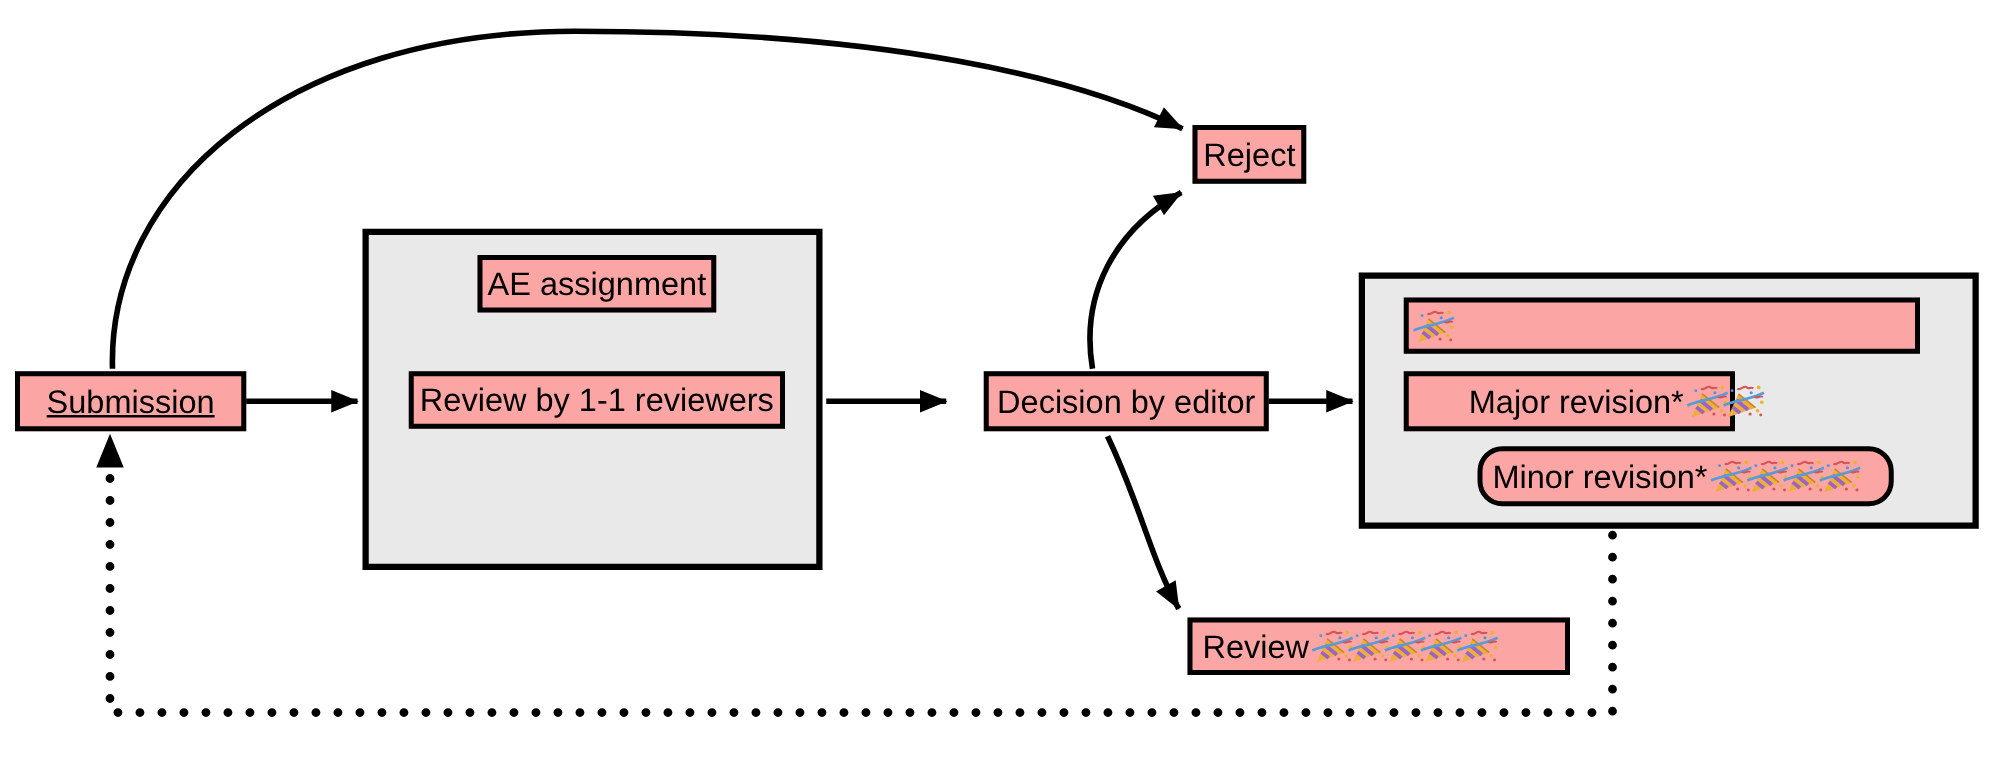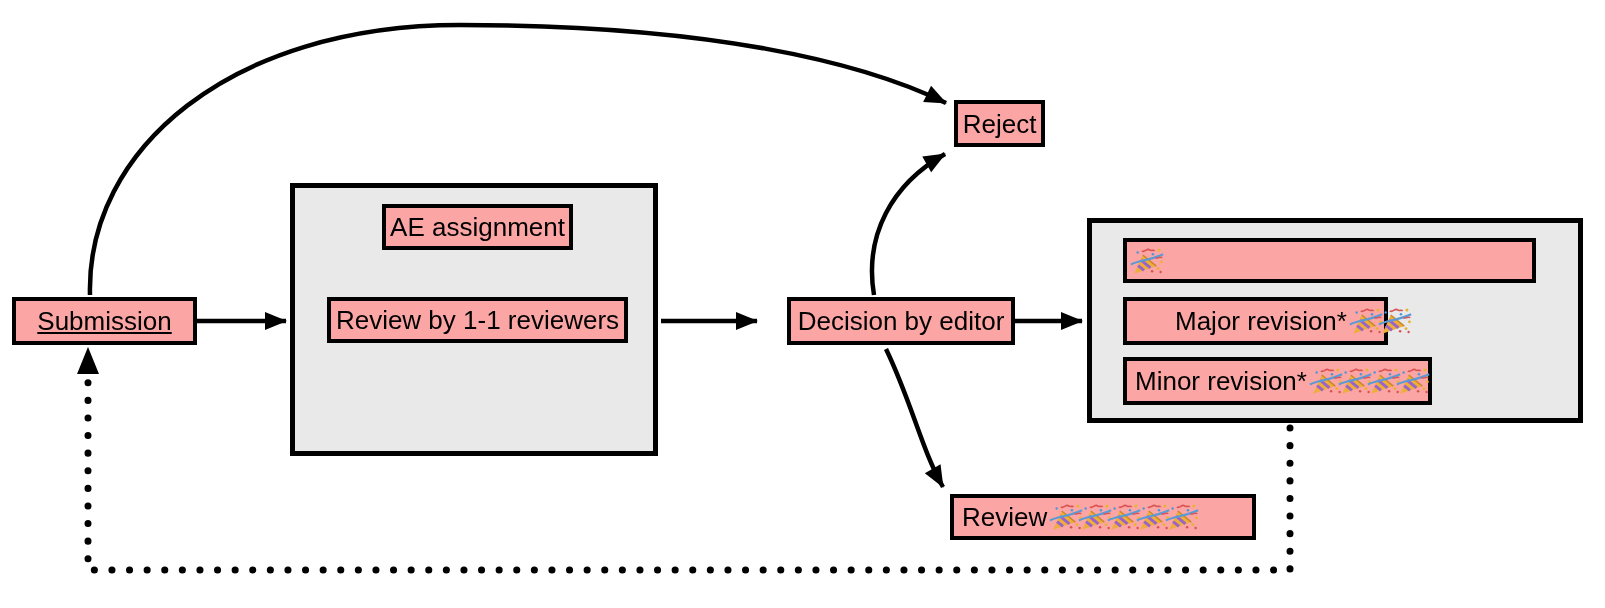--- a/index.html
+++ b/index.html
@@ -145,21 +145,21 @@
           <circle cx="37" cy="19" r="1.7" fill="#E8B430"></circle>
           <circle cx="27" cy="10" r="1.5" fill="#4D96D9"></circle>
           <circle cx="33" cy="27" r="1.7" fill="#E8B430"></circle>
           <circle cx="26" cy="30" r="1.5" fill="#D85454"></circle>
           <circle cx="36" cy="31" r="1.4" fill="#D85454"></circle>
           <circle cx="9" cy="8" r="1.4" fill="#4D96D9"></circle>
         </svg>
       </span>
   </div>
 
-  <div class="box left" style="left:1123px;top:357px;width:309px;height:48px;">
+  <div class="box left" style="left:1182px;top:357px;width:333px;height:48px;border-radius:20px;">
     <span>Minor revision*</span>
     <span class="poppers">
         <svg width="34" height="32" viewBox="0 0 40 36" aria-hidden="true">
           <polygon points="5,33 15,11 31,24" fill="#EDAE3A"></polygon>
           <path d="M9.5,23.5 L16.5,29" stroke="#9A63C9" stroke-width="3.5" fill="none"></path>
           <path d="M13,17 L24,26" stroke="#9A63C9" stroke-width="3.5" fill="none"></path>
           <path d="M15,11 L31,24" stroke="#C8862A" stroke-width="1.6" fill="none"></path>
           <path d="M1,22 C12,17 24,17 39,10" stroke="#5B9BD5" stroke-width="2.6" fill="none"></path>
           <path d="M14,6 C17,9 20,2 23,5 C25,7 27,4 29,6" stroke="#D85454" stroke-width="2" fill="none"></path>
           <path d="M30,14 C33,16 35,12 38,14" stroke="#D85454" stroke-width="1.8" fill="none"></path>

